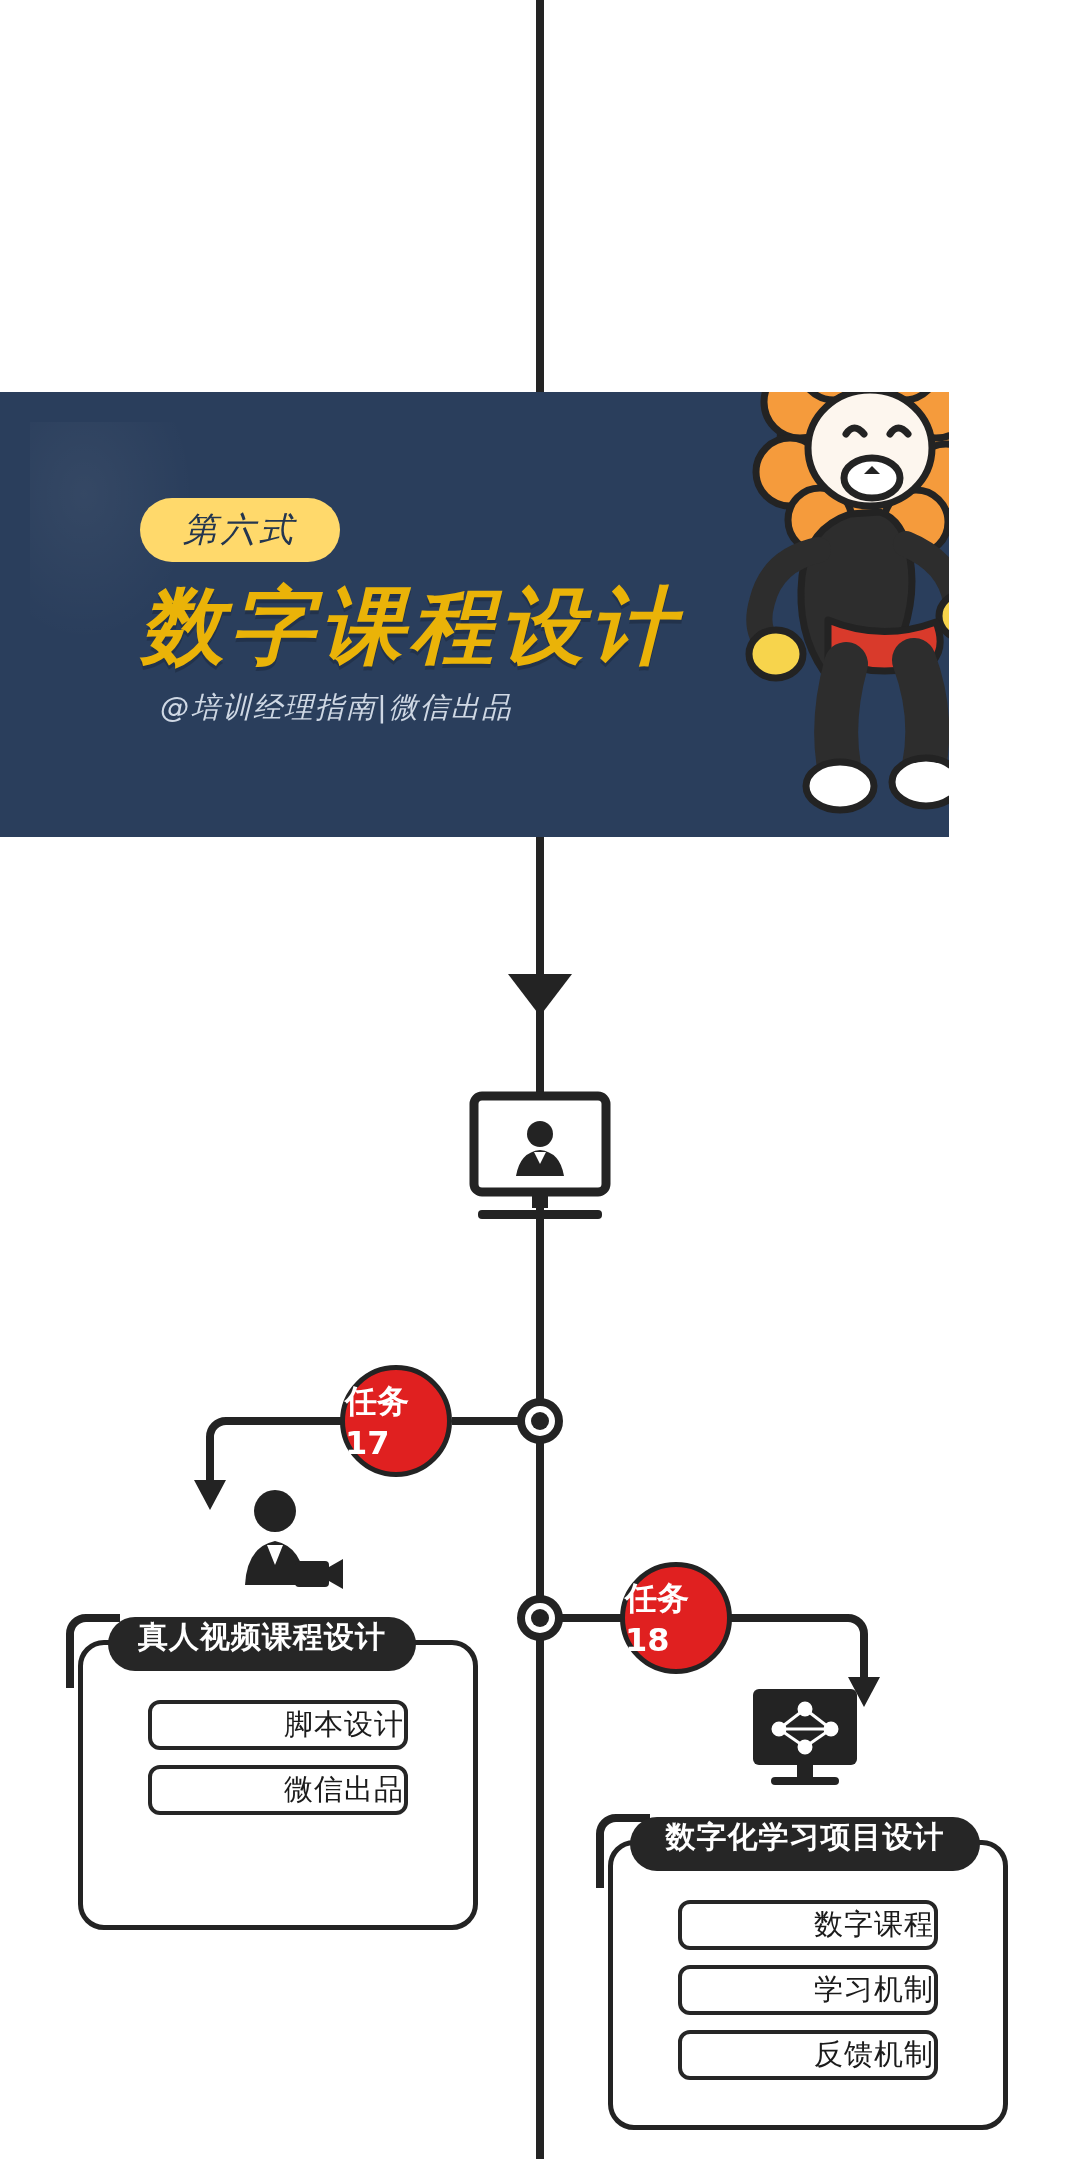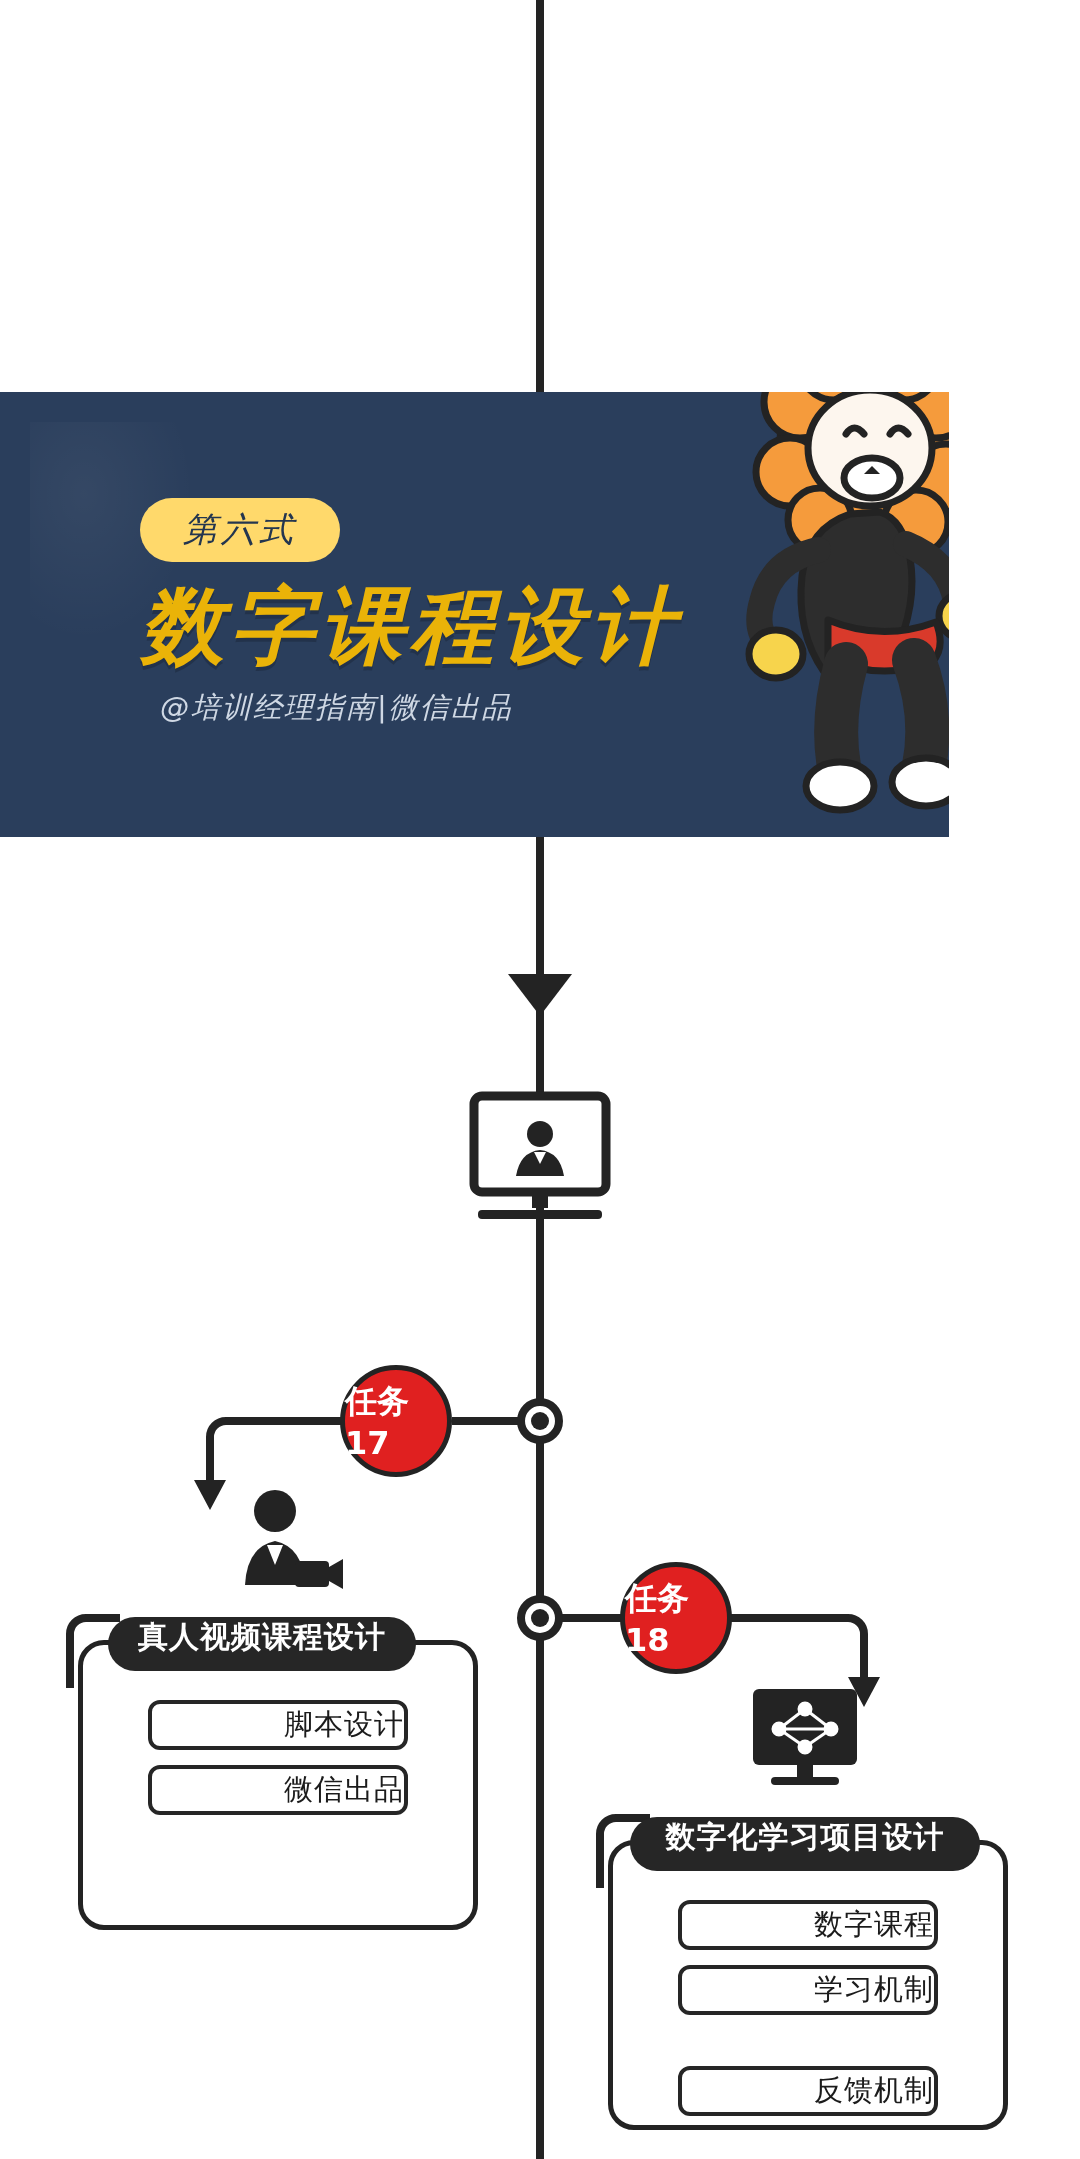--- a/index.html
+++ b/index.html
@@ -280,19 +280,19 @@
   <div class="card-head head-right">
     <span>数字化学习项目设计</span>
   </div>
 
   <div class="pill pill-r" style="top:1900px;">
     <span>数字课程</span>
   </div>
   <div class="pill pill-r" style="top:1965px;">
     <span>学习机制</span>
   </div>
-  <div class="pill pill-r" style="top:2030px;margin-top:36px;">
+  <div class="pill pill-r" style="top:2030px;">
     <span>反馈机制</span>
   </div>
 
   <div class="node node-18"></div>
 
 </div>
 
 </body></html>

